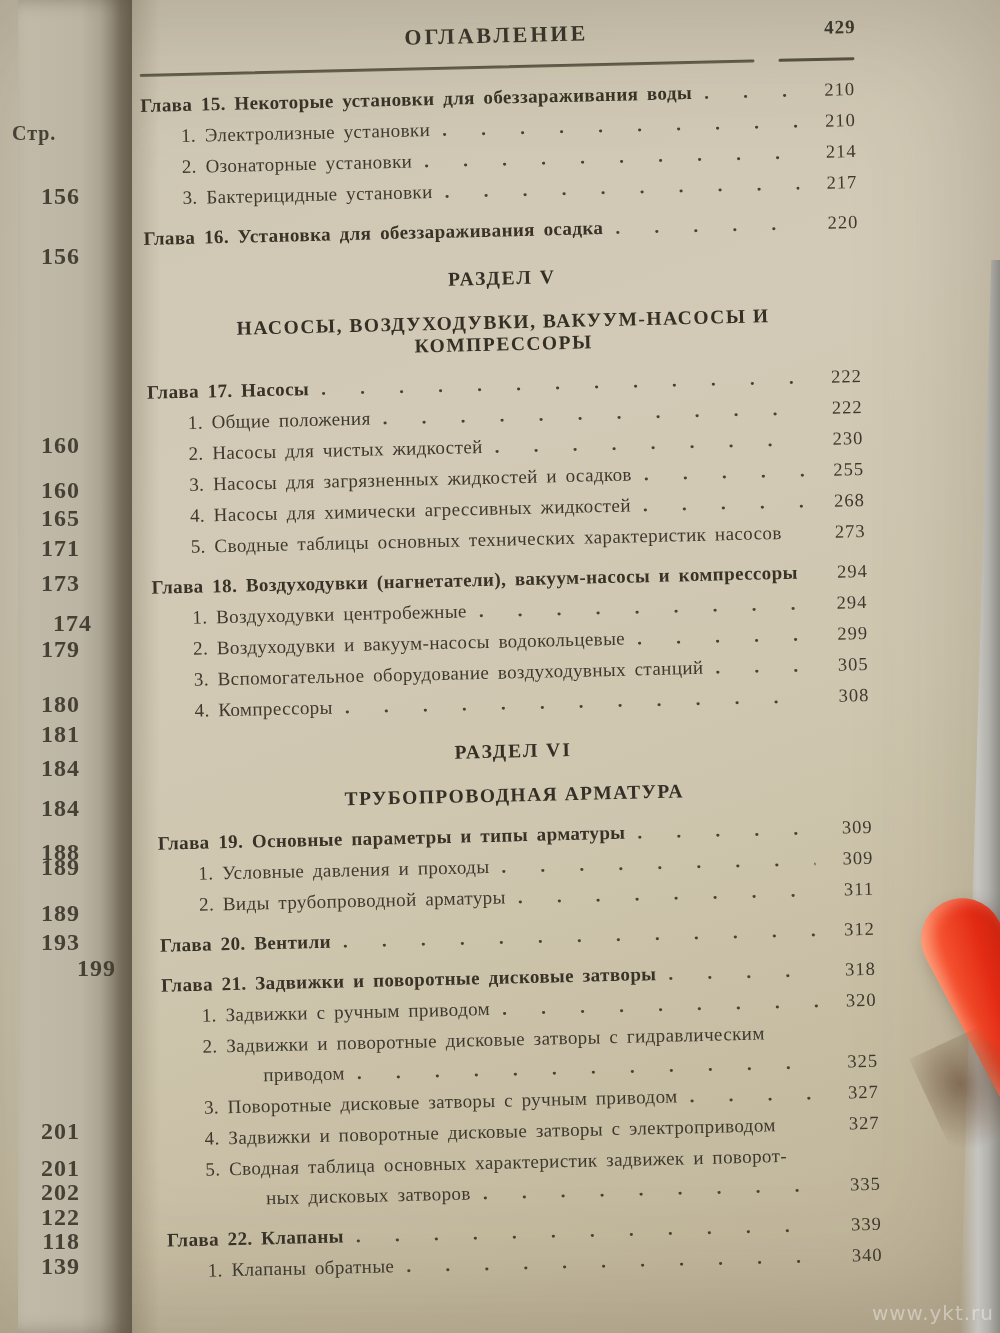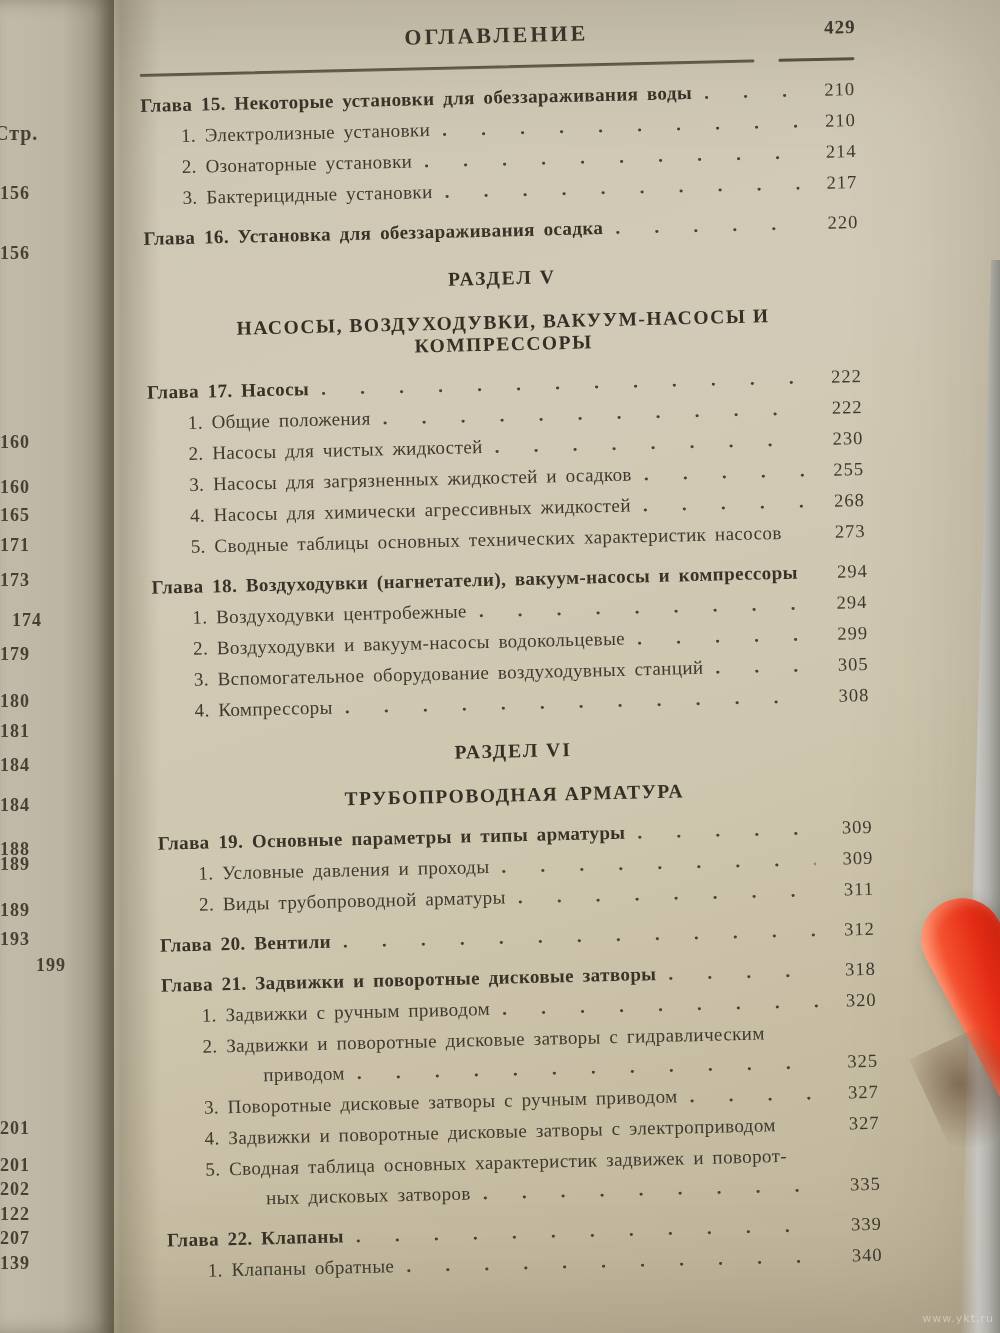--- a/index.html
+++ b/index.html
@@ -4,26 +4,26 @@
 <style>
   html,body{margin:0;padding:0;background:#6e6a60;}
   .photo{
     position:relative;width:1000px;height:1333px;overflow:hidden;
     background:linear-gradient(160deg,#cdc6b2 0%,#d2cab6 35%,#cfc6af 60%,#c4ba9f 85%,#bdb197 100%);
     font-family:"Liberation Serif","DejaVu Serif",serif;color:#3c372c;
     box-shadow:inset 0 0 140px rgba(70,58,38,.28);
   }
   
   .left-page{
-    position:absolute;left:0;top:0;width:114px;height:1333px;
+    position:absolute;left:18px;top:0;width:114px;height:1333px;
     background:linear-gradient(90deg,#c2bba9 0%,#bcb5a3 55%,#a29b89 82%,#837d6c 100%);
     box-shadow:inset -10px 0 18px rgba(60,50,35,.35);
   }
   .str-label{position:absolute;left:-6px;top:122px;font-size:20px;font-weight:bold;letter-spacing:1px;color:#464135;}
-  .lnum{position:absolute;left:0;width:62px;text-align:left;font-size:18px;font-weight:bold;letter-spacing:1px;color:#464135;}
+  .lnum{position:absolute;left:0;width:62px;text-align:right;font-size:24px;font-weight:bold;letter-spacing:1px;color:#464135;}
   
   .gutter{position:absolute;left:100px;top:0;width:60px;height:1333px;
     background:linear-gradient(90deg,rgba(70,58,38,0) 0%,rgba(70,58,38,.25) 35%,rgba(70,58,38,0) 100%);}
   
   .main-page{position:absolute;left:140px;top:0;width:715px;height:1333px;}
   .skew{transform:rotate(-1.35deg);transform-origin:40px 90px;}
   .header{position:relative;padding-top:30px;text-align:center;height:34px;}
   .htitle{font-size:22px;font-weight:bold;letter-spacing:3px;color:#3a352a;}
   .hpage{position:absolute;right:-2px;top:32px;font-size:19px;font-weight:bold;letter-spacing:1px;}
   .rule{display:flex;gap:24px;margin-top:9px;align-items:center;}
@@ -51,54 +51,54 @@
     clip-path:polygon(78% 0,100% 0,100% 100%,0 100%);}
   
   .red-cap{position:absolute;left:902px;top:903px;width:82px;height:235px;border-radius:41px;
     background:linear-gradient(102deg,#ff8a66 4%,#f4512f 22%,#e32b14 50%,#c01f0c 78%,#8f1507 100%);
     transform:rotate(-28deg);transform-origin:top center;
     box-shadow:inset 6px 6px 14px rgba(255,190,160,.45), 2px 10px 18px rgba(60,30,20,.35);}
   .red-shadow{position:absolute;left:928px;top:1035px;width:90px;height:110px;
     background:radial-gradient(ellipse at 40% 40%,rgba(92,62,42,.6),rgba(92,62,42,0) 72%);
     transform:rotate(-25deg);}
   .watermark{position:absolute;right:6px;bottom:8px;
-    font-family:"DejaVu Sans","Liberation Sans",sans-serif;font-size:11px;letter-spacing:1px;
+    font-family:"DejaVu Sans","Liberation Sans",sans-serif;font-size:20px;letter-spacing:1px;
     color:rgba(255,255,255,.4);}
 </style>
 </head>
 <body>
 
 <div class="photo">
 
   <div class="left-page">
     <div class="str-label">Стр.</div>
     <div id="left-numbers">
         <div class="lnum" style="top: 183px;">156</div>
         <div class="lnum" style="top: 243px;">156</div>
         <div class="lnum" style="top: 432px;">160</div>
         <div class="lnum" style="top: 477px;">160</div>
         <div class="lnum" style="top: 505px;">165</div>
         <div class="lnum" style="top: 535px;">171</div>
         <div class="lnum" style="top: 570px;">173</div>
         <div class="lnum" style="top: 610px; margin-left: 12px;">174</div>
-        <div class="lnum" style="top: 636px; margin-top: 8px;">179</div>
+        <div class="lnum" style="top: 636px;">179</div>
         <div class="lnum" style="top: 691px;">180</div>
         <div class="lnum" style="top: 721px;">181</div>
         <div class="lnum" style="top: 755px;">184</div>
         <div class="lnum" style="top: 795px;">184</div>
         <div class="lnum" style="top: 815px; margin-top: 24px;">188</div>
         <div class="lnum" style="top: 854px;">189</div>
         <div class="lnum" style="top: 900px;">189</div>
         <div class="lnum" style="top: 929px;">193</div>
         <div class="lnum" style="top: 955px; margin-left: 36px;">199</div>
         <div class="lnum" style="top: 1118px;">201</div>
         <div class="lnum" style="top: 1155px;">201</div>
         <div class="lnum" style="top: 1179px;">202</div>
         <div class="lnum" style="top: 1204px;">122</div>
-        <div class="lnum" style="top: 1228px;">207</div>
+        <div class="lnum" style="top: 1228px;">118</div>
         <div class="lnum" style="top: 1253px;">139</div>
       </div>
   </div>
 
   <div class="gutter"></div>
 
   <div class="main-page">
     <div class="skew">
       <div class="header">
         <span class="htitle">ОГЛАВЛЕНИЕ</span>

